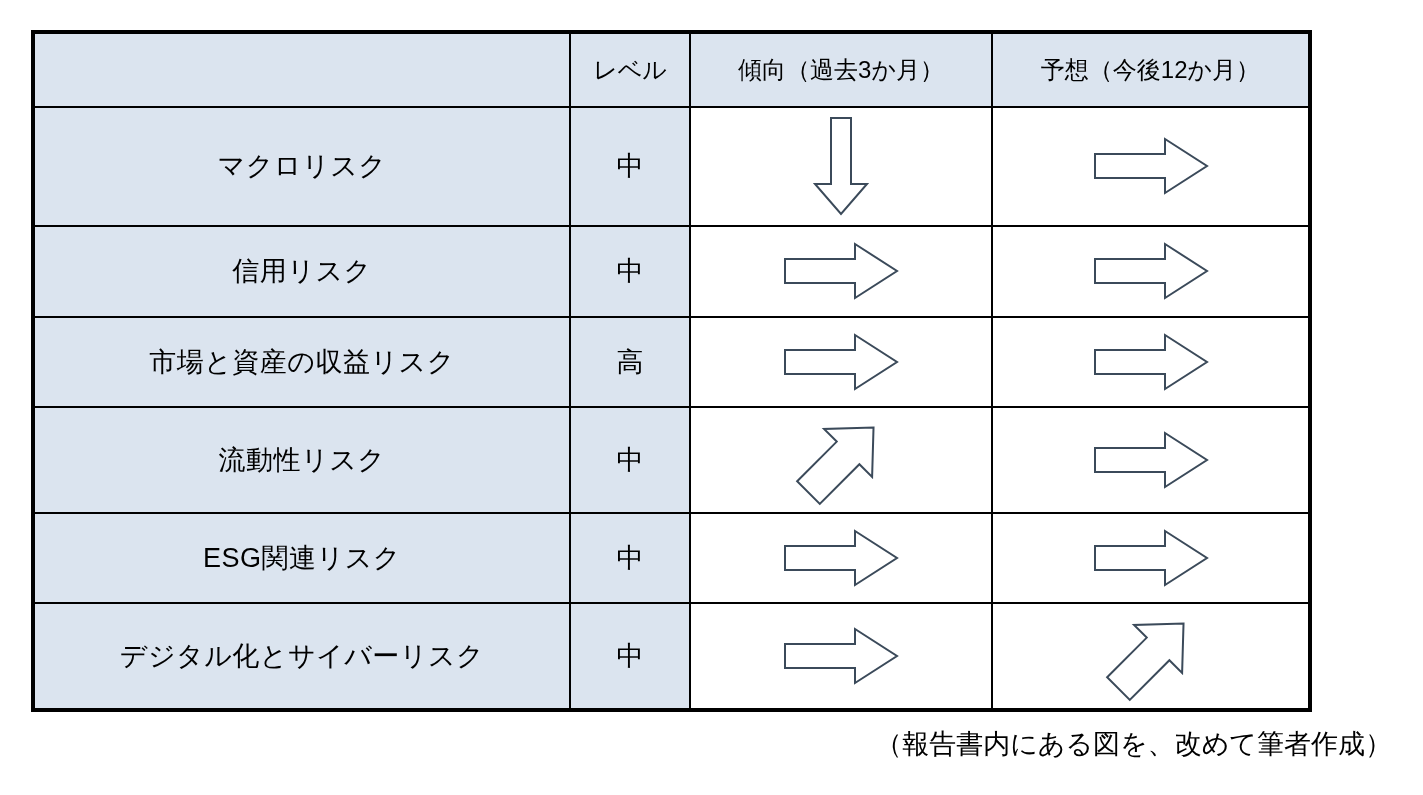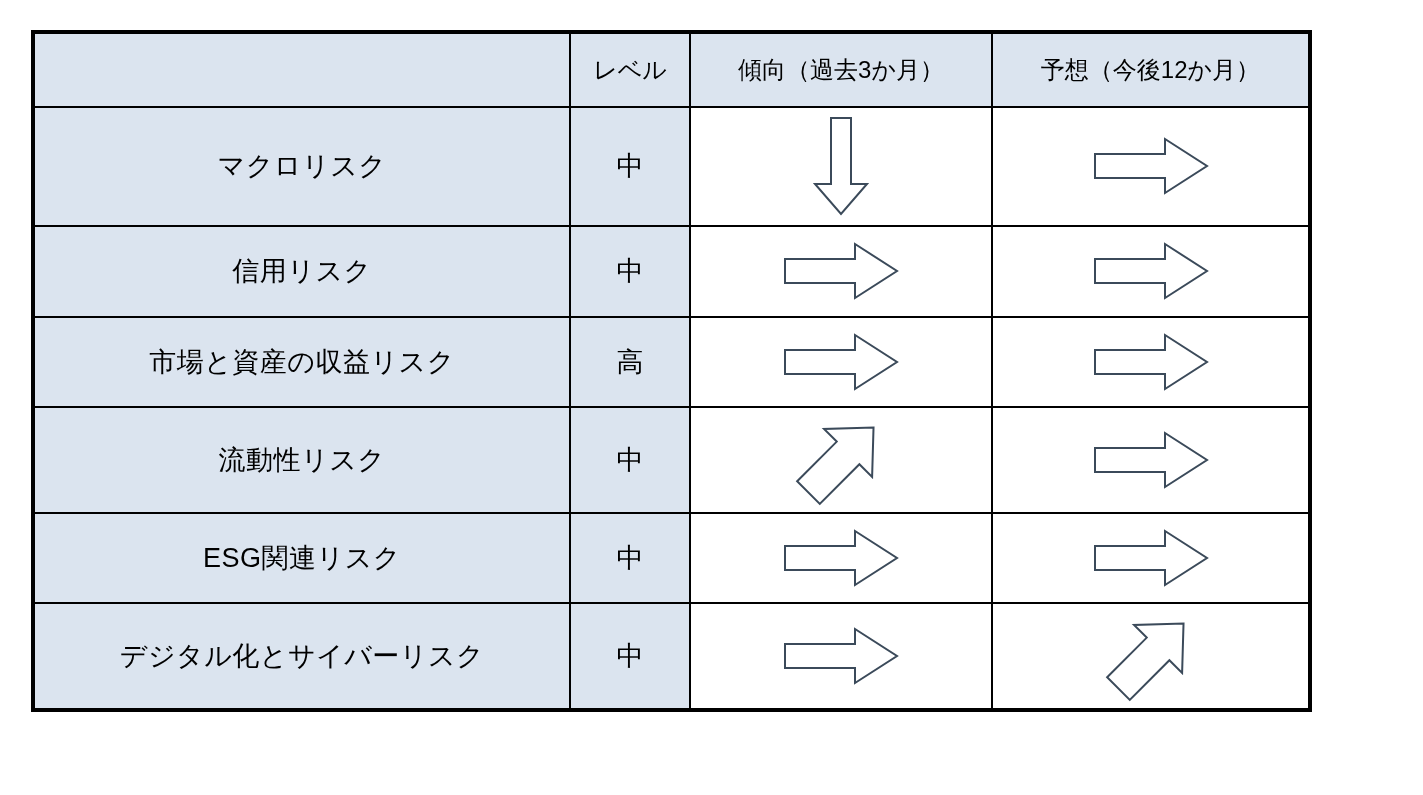--- a/index.html
+++ b/index.html
@@ -237,14 +237,15 @@
                     <path d="M6 30 L62 30 L62 12 L98 46 L62 80 L62 62 L6 62 Z" fill="#ffffff" stroke="#3b4a5a" stroke-width="2" stroke-linejoin="miter"></path>
                   </g>
                 </svg>
               </div>
             </td>
           </tr>
         </tbody>
     </table>
   </div>
 
+  <div class="caption">（報告書内にある図を、改めて筆者作成）</div>
 
 </div>
 
 </body></html>

